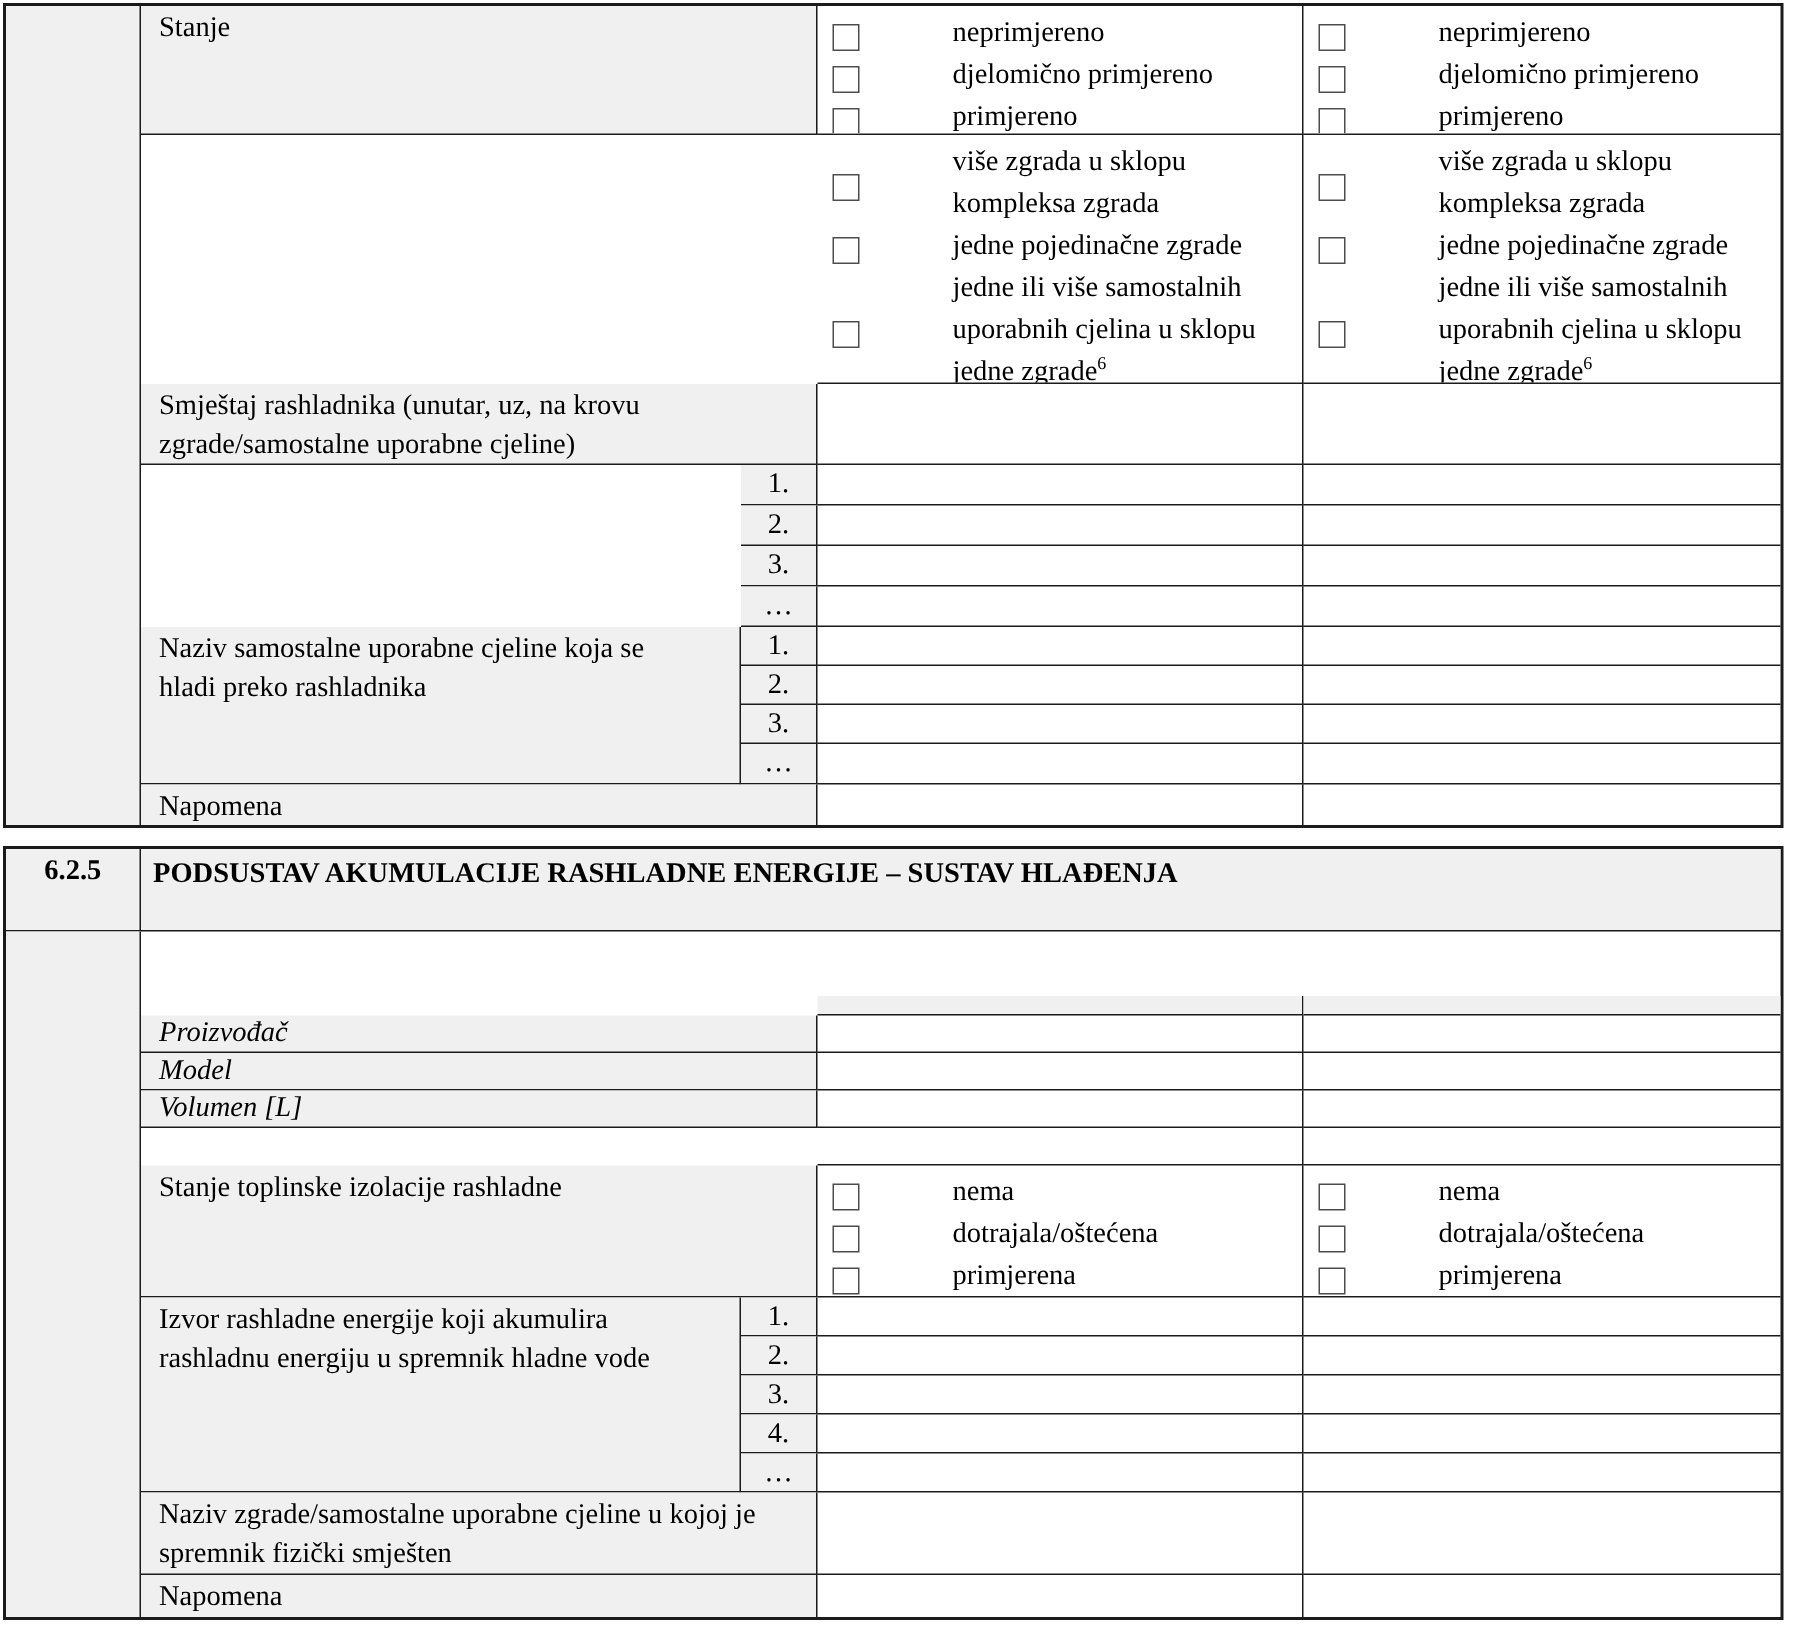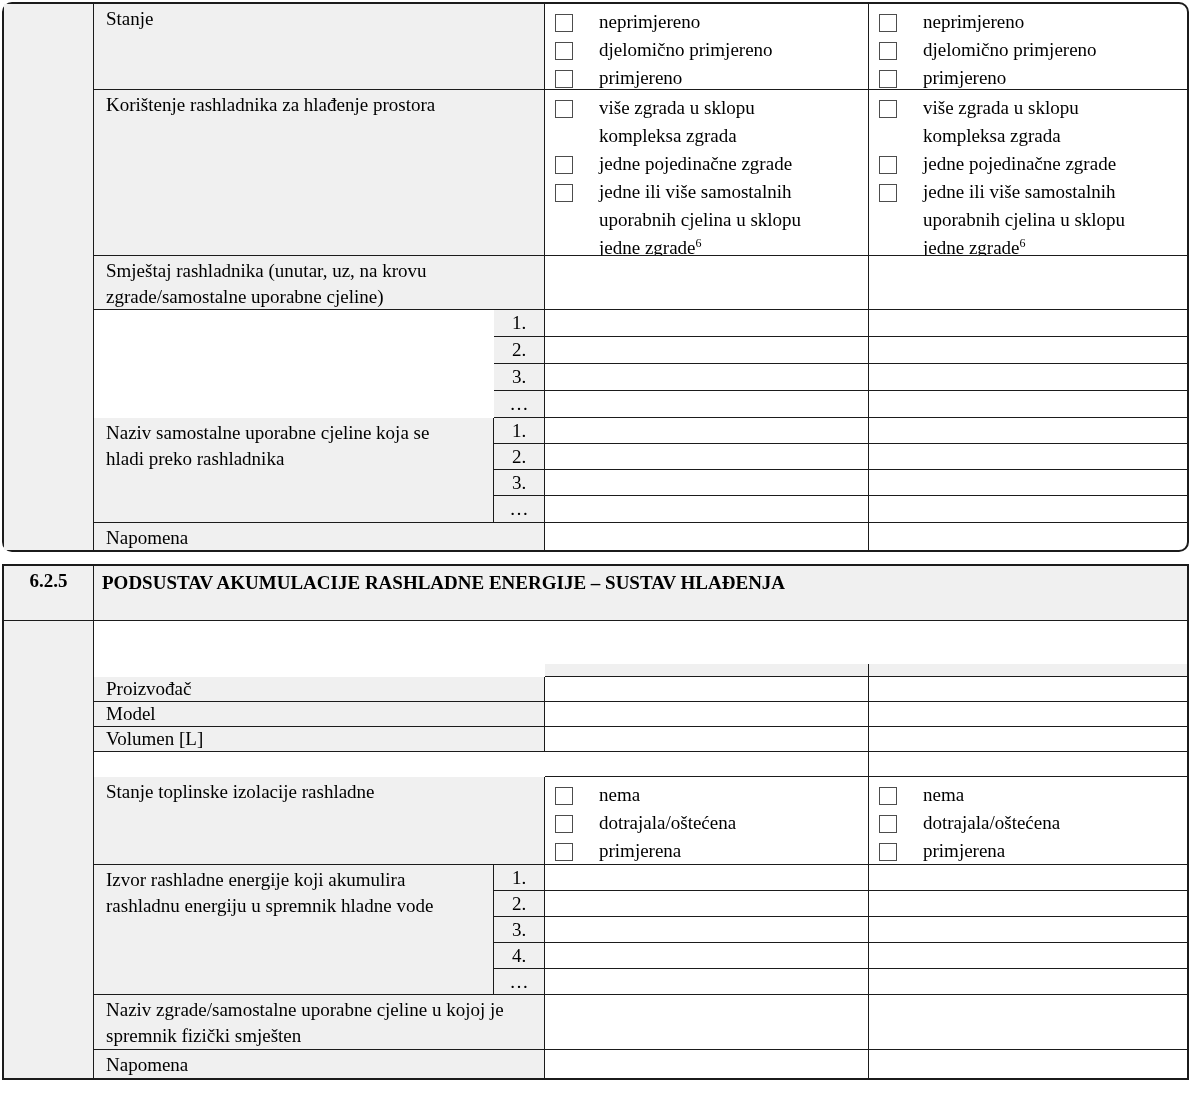--- a/index.html
+++ b/index.html
@@ -1,35 +1,35 @@
 <!DOCTYPE html>
 <html><head>
 <meta charset="utf-8">
 <style>
   html,body{margin:0;padding:0;background:#ffffff;}
   .page{position:relative;width:1195px;height:1096px;background:#ffffff;
         font-family:"Liberation Serif","DejaVu Serif",serif;color:#000;}
   .tbl{position:absolute;left:2px;display:grid;border:2px solid #1b1b1b;background:#fff;}
   #t1{top:2px;
       grid-template-columns:90px 400px 51px 324px 318px;
-      grid-template-rows:86px 166px 54px 27px 27px 27px 27px 26px 26px 26px 27px 27px;border-radius:10px;}
+      grid-template-rows:86px 166px 54px 27px 27px 27px 27px 26px 26px 26px 27px 27px;}
   #t2{top:564px;
       grid-template-columns:90px 400px 51px 324px 318px;
       grid-template-rows:55px 56px 25px 25px 25px 25px 88px 26px 26px 26px 26px 26px 55px 28px;}
   .c{box-sizing:border-box;border-right:1px solid #1b1b1b;border-bottom:1px solid #1b1b1b;overflow:hidden;}
   .no-br{border-right:none;}
   .no-bb{border-bottom:none;}
   .gray{background:#f0f0f0;}
   .lbl{padding:2px 40px 0 12px;font-size:19px;line-height:26px;}
   .lbl-n{padding-right:46px;}
-  .lbl-s{padding:0 14px 0 12px;font-size:19px;line-height:24px;}
+  .lbl-s{padding:0 14px 0 12px;font-size:19px;line-height:24px;font-style:italic;}
   .bold{font-weight:bold;}
   .num{display:flex;align-items:center;justify-content:center;font-size:19px;}
   .cbl{padding-top:4px;}
-  .opt{display:flex;align-items:flex-start;}
+  .opt{display:flex;align-items:center;gap:36px;}
   .cb{flex:0 0 auto;width:16px;height:16px;border:1.5px solid #4d4d4d;background:#fff;margin:6px 0 0 10px;}
   .opt .txt{margin-left:26px;max-width:238px;font-size:19px;line-height:28px;}
   sup{font-size:12px;line-height:0;}
   .secno{display:flex;justify-content:center;padding-top:4px;font-weight:bold;font-size:19px;}
   .title-cell{padding:3px 8px 0 8px;font-size:19px;line-height:27px;}
   .hdr-c{display:flex;flex-direction:column;justify-content:center;align-items:center;
          text-align:center;font-weight:bold;font-size:19px;line-height:27px;margin-top:43px;}
 </style>
 </head>
 <body>
@@ -62,21 +62,20 @@
       <div class="opt">
           <span class="cb"></span>
           <span class="txt">djelomično primjereno</span>
         </div>
       <div class="opt">
           <span class="cb"></span>
           <span class="txt">primjereno</span>
         </div>
     </div>
 
-    <div class="c gray lbl" style="grid-area:2/2/3/4">Korištenje rashladnika za hlađenje prostora</div>
     <div class="c cbl" style="grid-area:2/4/3/5">
       <div class="opt">
           <span class="cb"></span>
           <span class="txt">više zgrada u sklopu kompleksa zgrada</span>
         </div>
       <div class="opt">
           <span class="cb"></span>
           <span class="txt">jedne pojedinačne zgrade</span>
         </div>
       <div class="opt">

